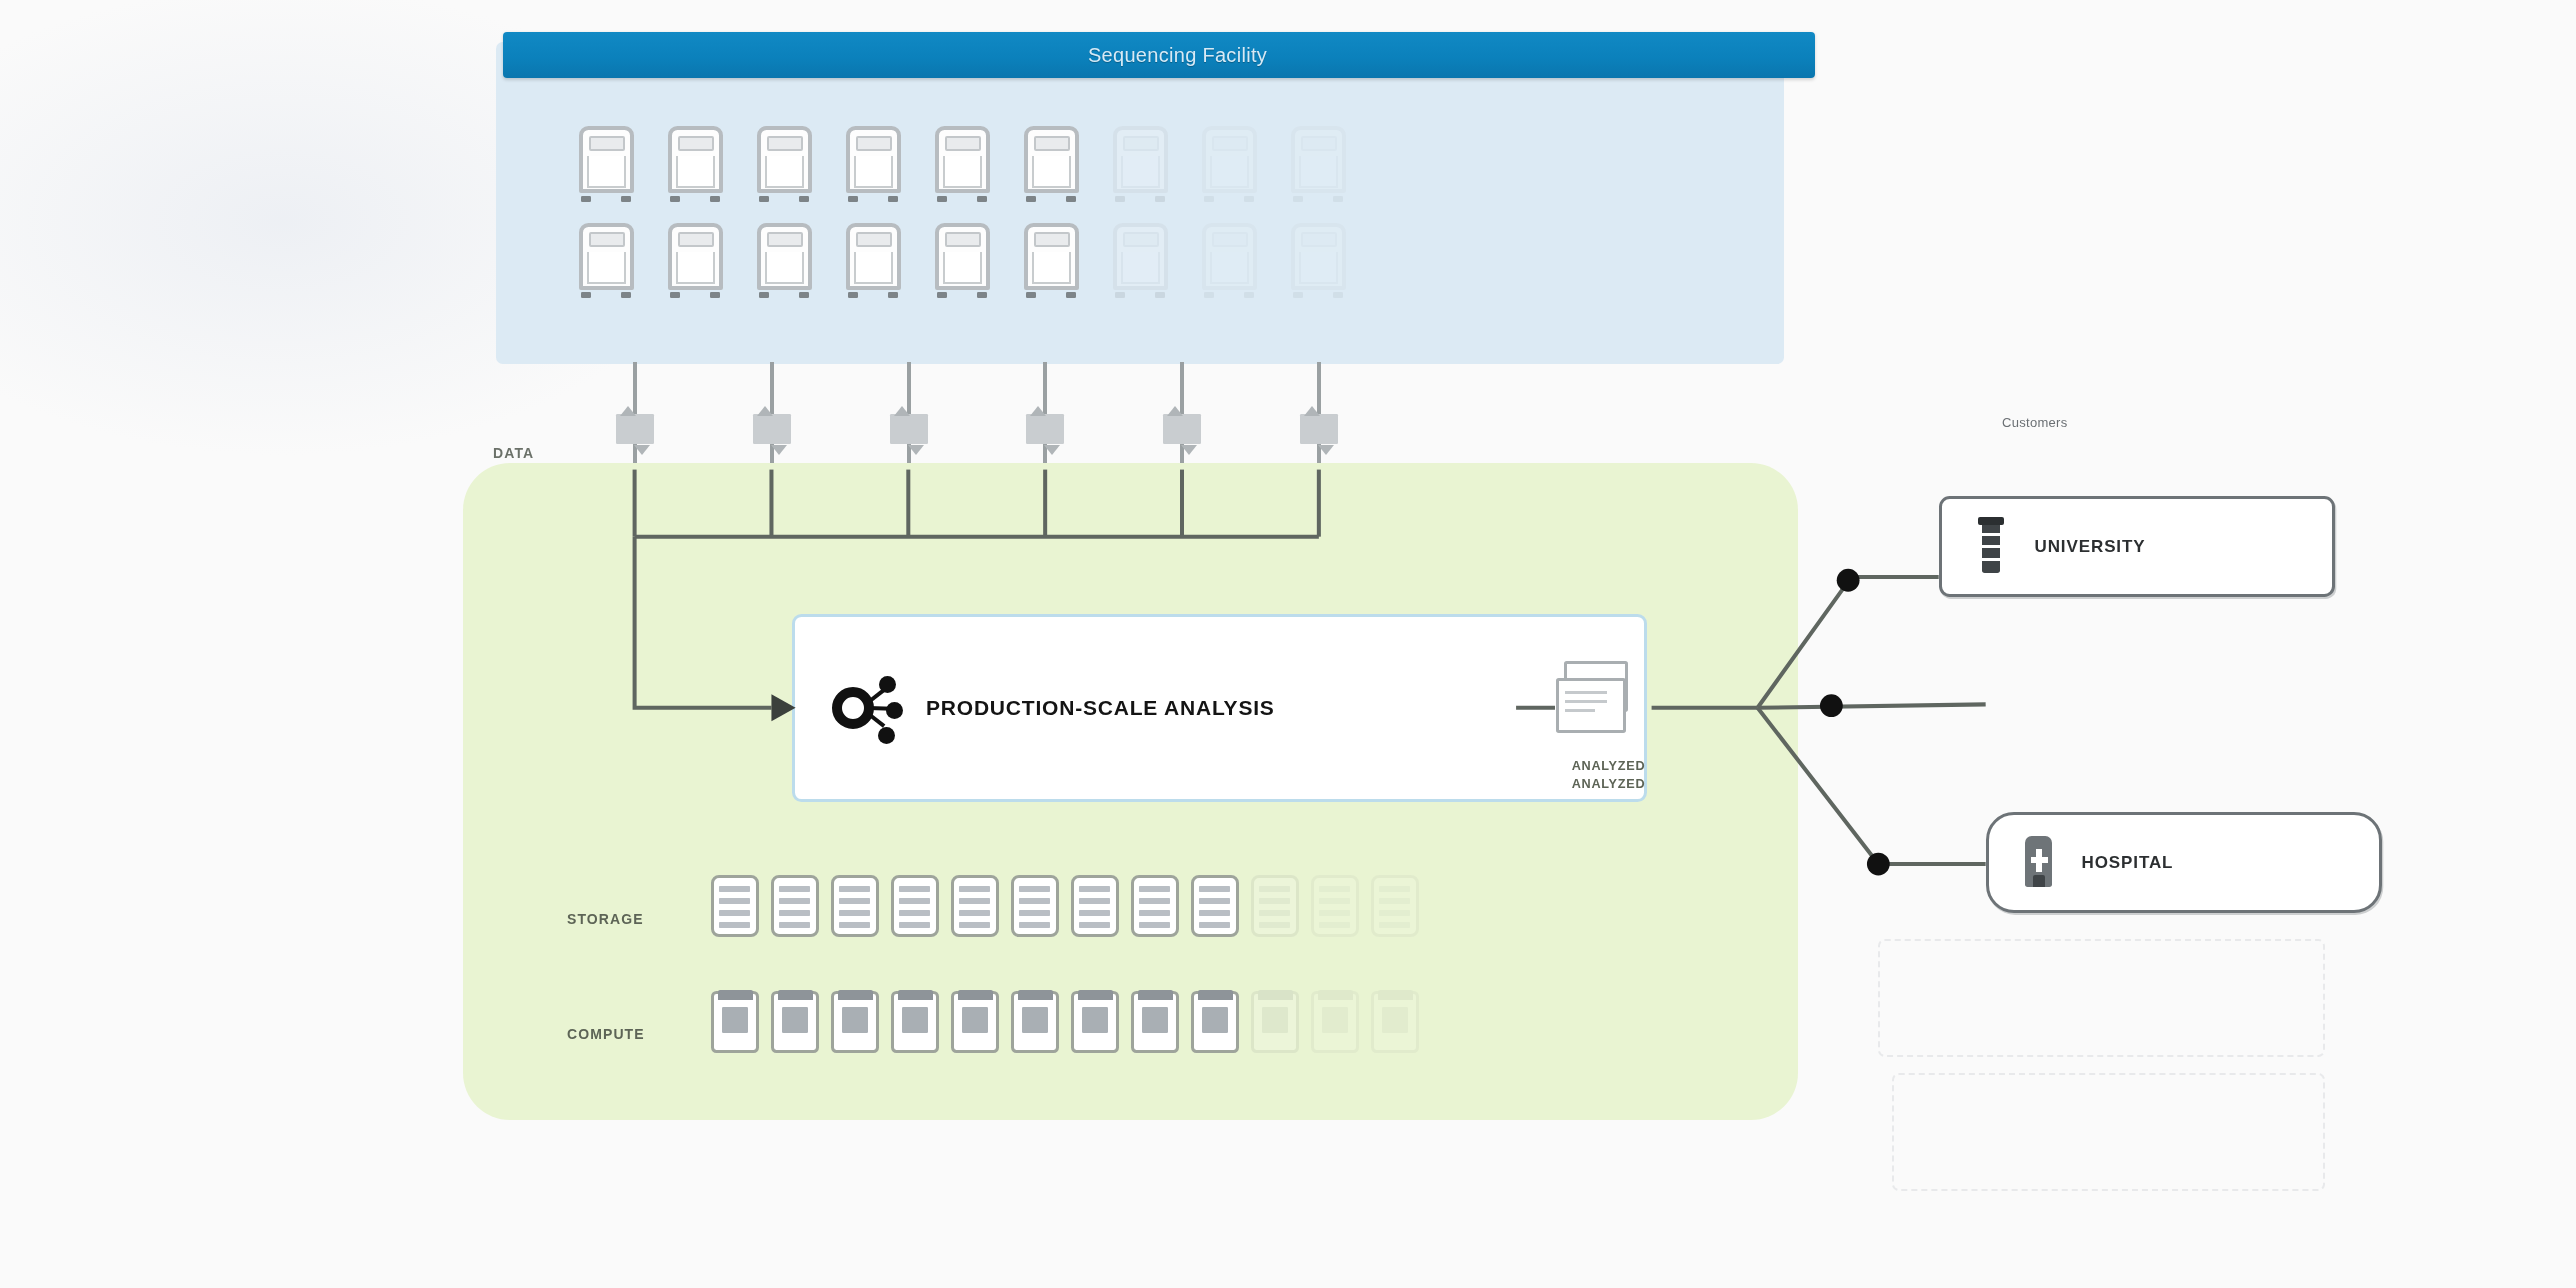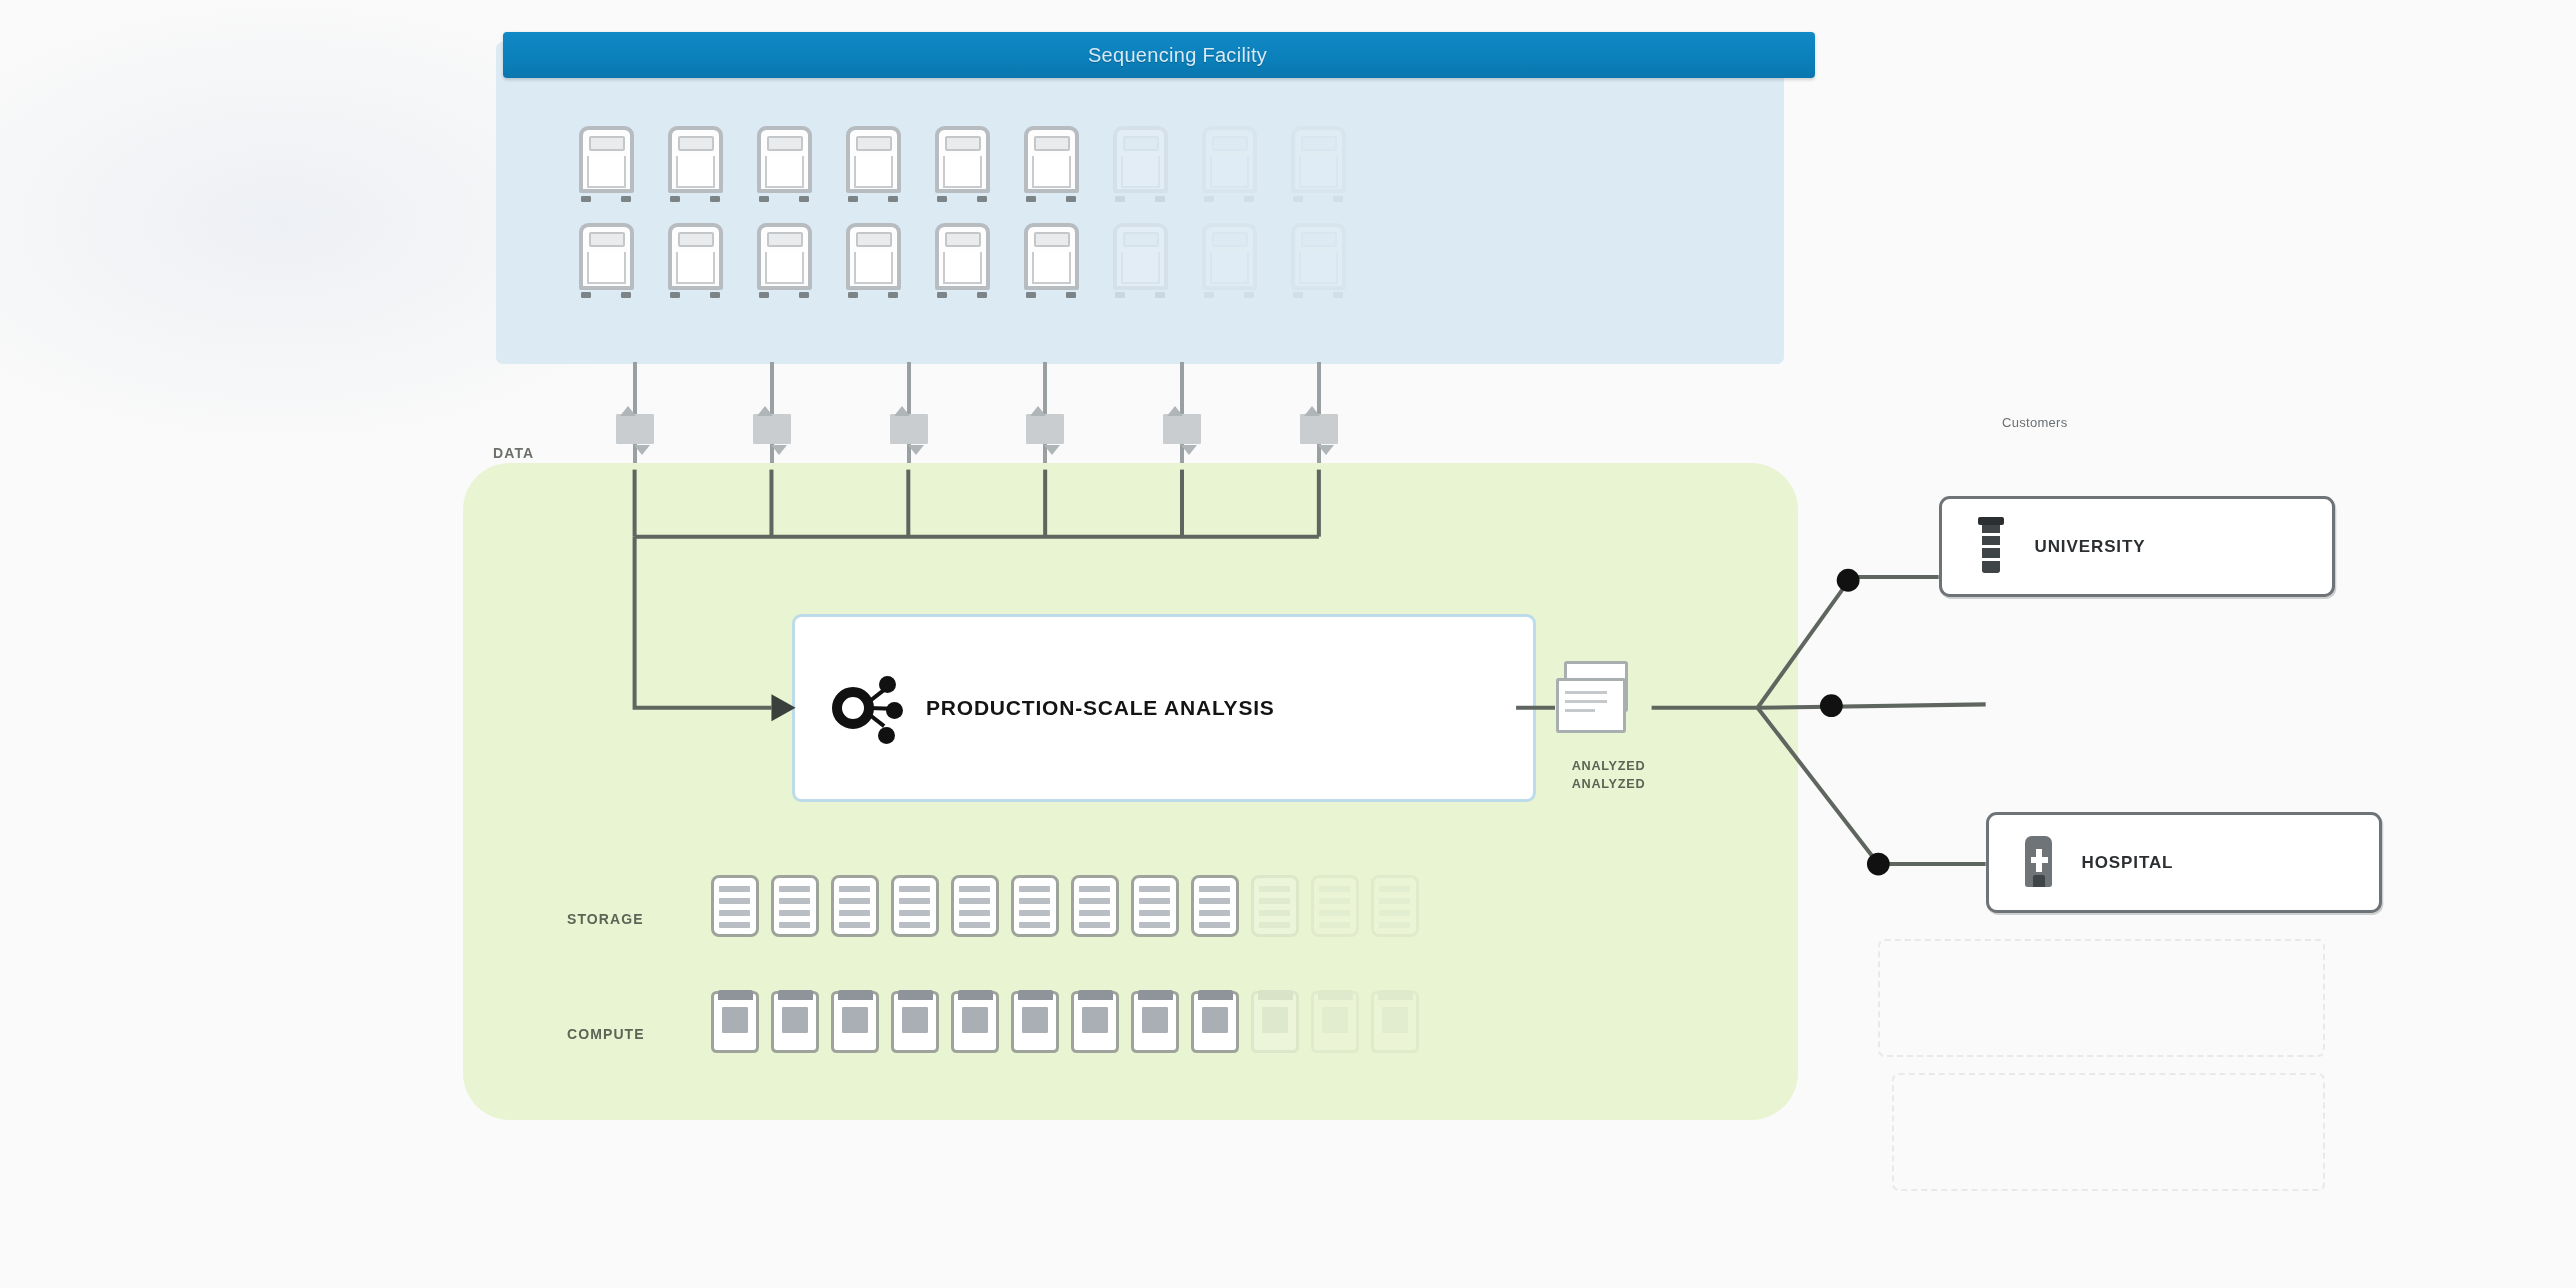--- a/index.html
+++ b/index.html
@@ -123,21 +123,21 @@
   }
   .cpu .chip{
     position:absolute;left:11.4px;top:16px;width:25.5px;height:25.5px;background:#a9afb4;border-radius:1.3px;
   }
   .cpu .top{position:absolute;left:6.7px;top:-0.7px;width:35px;height:9.4px;background:#8e9499;border-radius:2px 2px 0 0;}
   .cpu.ghost{opacity:.17;}
   .cpu.ghost2{opacity:.10;}
 
   
   #psa-box{
-    position:absolute;left:792px;top:614px;width:744px;height:188px;
+    position:absolute;left:792px;top:614px;width:855px;height:188px;
     background:#ffffff;border:3.4px solid #bcdcec;border-radius:9.4px;box-sizing:border-box;
     display:flex;align-items:center;padding-left:36px;
   }
   #psa-box .psa-label{
     font-size:21px;font-weight:700;letter-spacing:0.8px;color:#141414;margin-left:23px;
   }
   .molecule{position:relative;width:72px;height:72px;flex:0 0 72px;}
   .molecule .big{
     position:absolute;left:1.3px;top:14.8px;width:42px;height:42px;border-radius:50%;
     border:10px solid #111;box-sizing:border-box;background:#fff;
@@ -168,21 +168,21 @@
   .cust-box{
     position:absolute;height:101px;background:#ffffff;border:3.4px solid #6d7377;
     border-radius:10.7px;box-sizing:border-box;display:flex;align-items:center;padding-left:29.5px;
     box-shadow:1.3px 2px 0 rgba(120,125,130,.35);
   }
   .cust-box .cname{
     font-size:17px;font-weight:700;letter-spacing:0.9px;color:#2c2f31;margin-left:24px;
   }
   #cust-university{left:1939px;top:496px;width:396px;}
   #cust-commercial{left:1986px;top:654px;width:396px;}
-  #cust-hospital{left:1986px;top:812px;width:396px;}
+  #cust-hospital{left:1986px;top:812px;width:396px;border-radius:28px;}
 
   
   .ic{width:39px;height:62px;position:relative;flex:0 0 39px;}
   .ic-univ .col{position:absolute;left:10.7px;top:5.4px;width:17.4px;height:52px;background:#3f4447;border-radius:2.7px;}
   .ic-univ .cap{position:absolute;left:6.7px;top:1.3px;width:25.5px;height:8px;background:#2b2f31;border-radius:2px;}
   .ic-univ .seg{position:absolute;left:10.7px;width:17.4px;height:3.4px;background:#fff;}
   .ic-comm .tower{position:absolute;left:14.8px;top:2.7px;width:20px;height:42px;background:#2b2f31;border-radius:2px 2px 0 0;}
   .ic-comm .lowb{position:absolute;left:1.3px;top:31px;width:35px;height:20px;background:#7c8286;border-radius:2px;}
   .ic-comm .base{position:absolute;left:0;top:46px;width:39px;height:8px;background:#6a7073;border-radius:2px;}
   .ic-hosp .bld{position:absolute;left:6.7px;top:4px;width:27px;height:51px;background:#6e7478;border-radius:6.7px 6.7px 2.7px 2.7px;}

